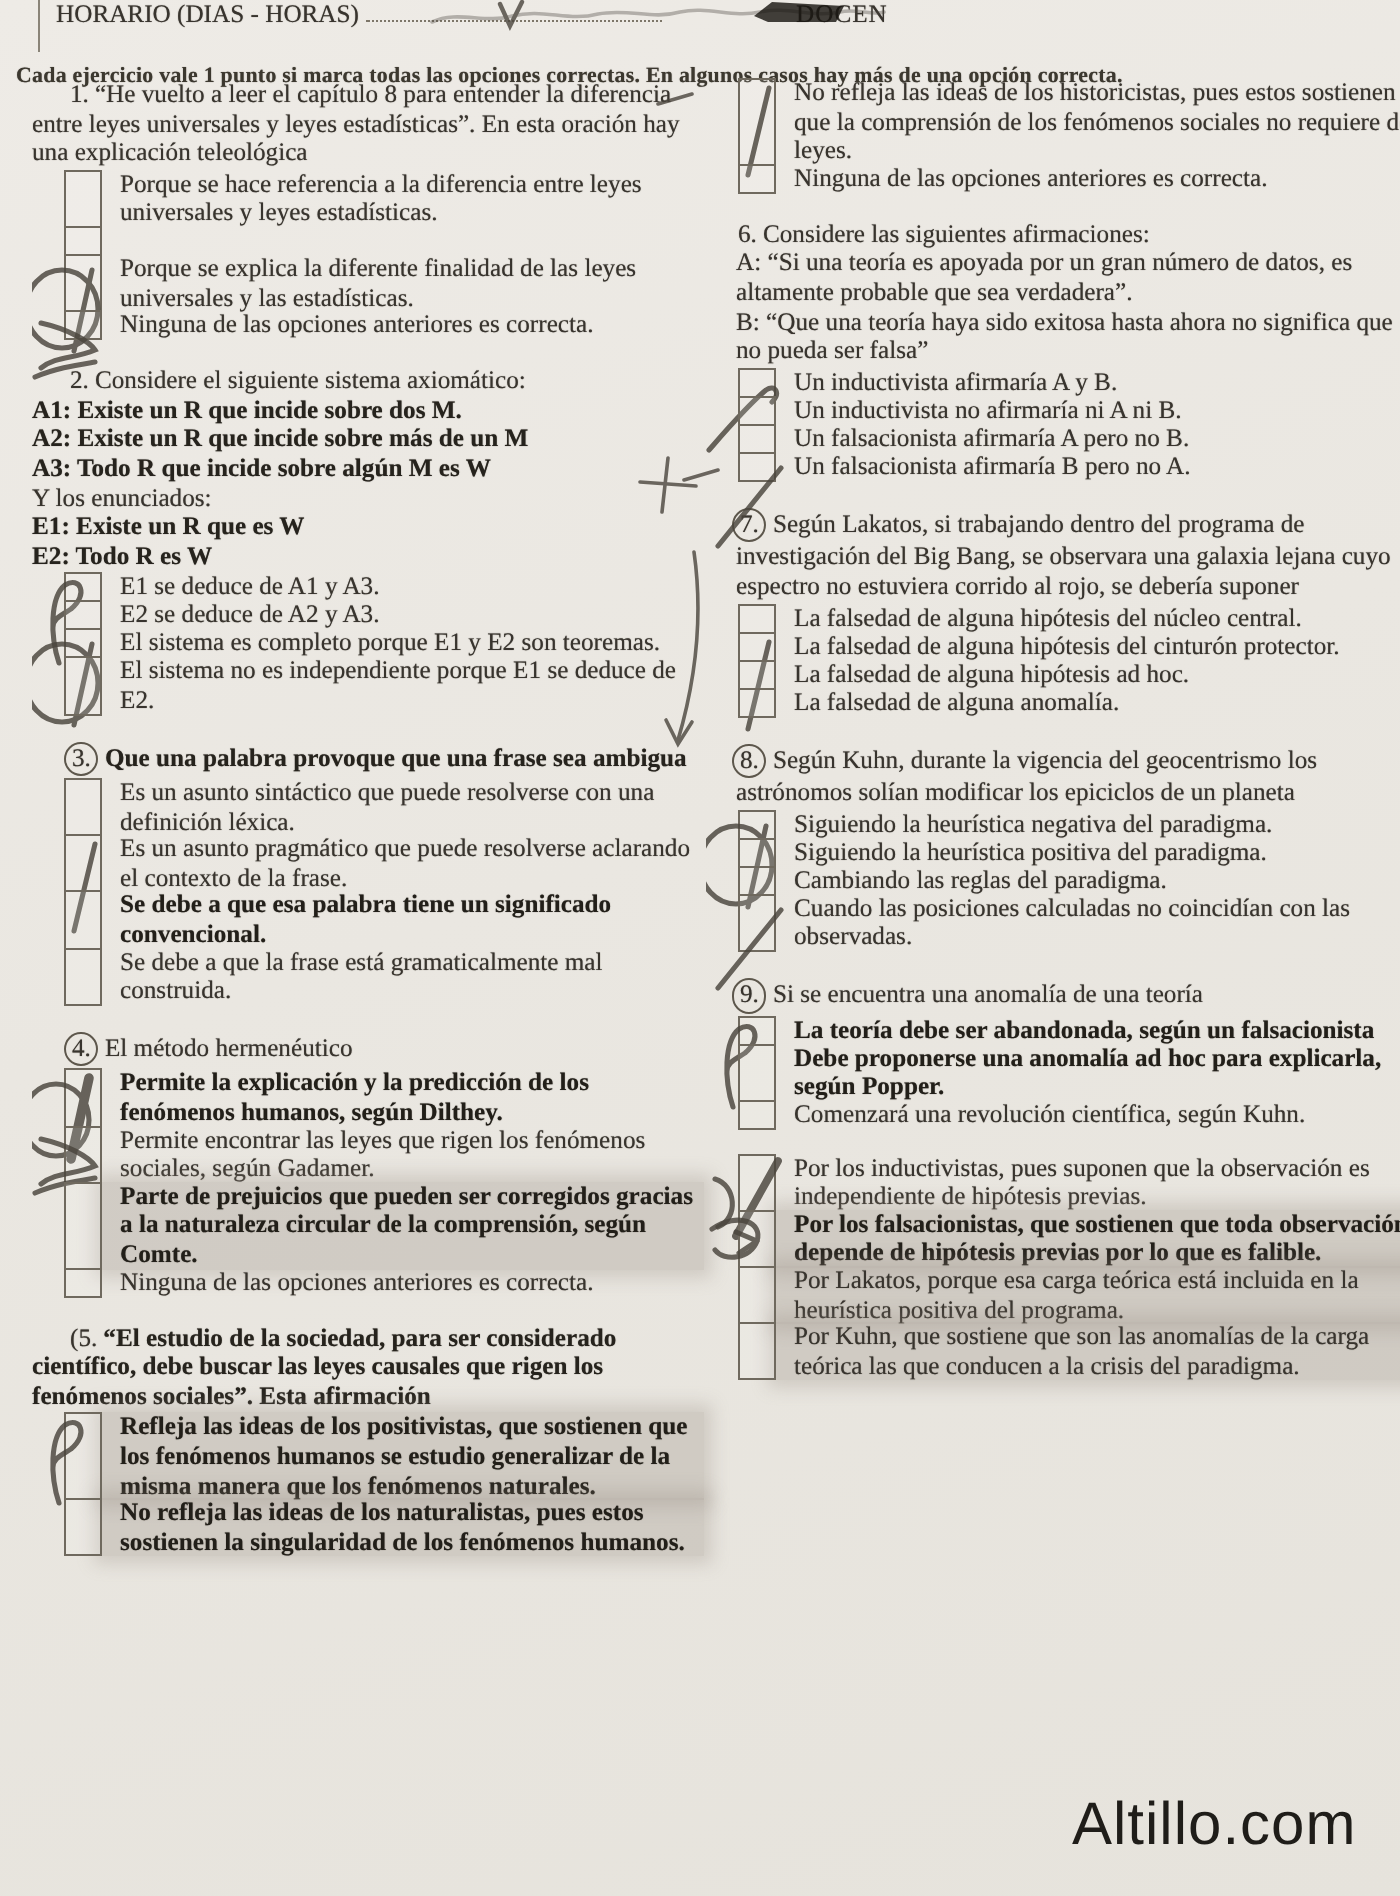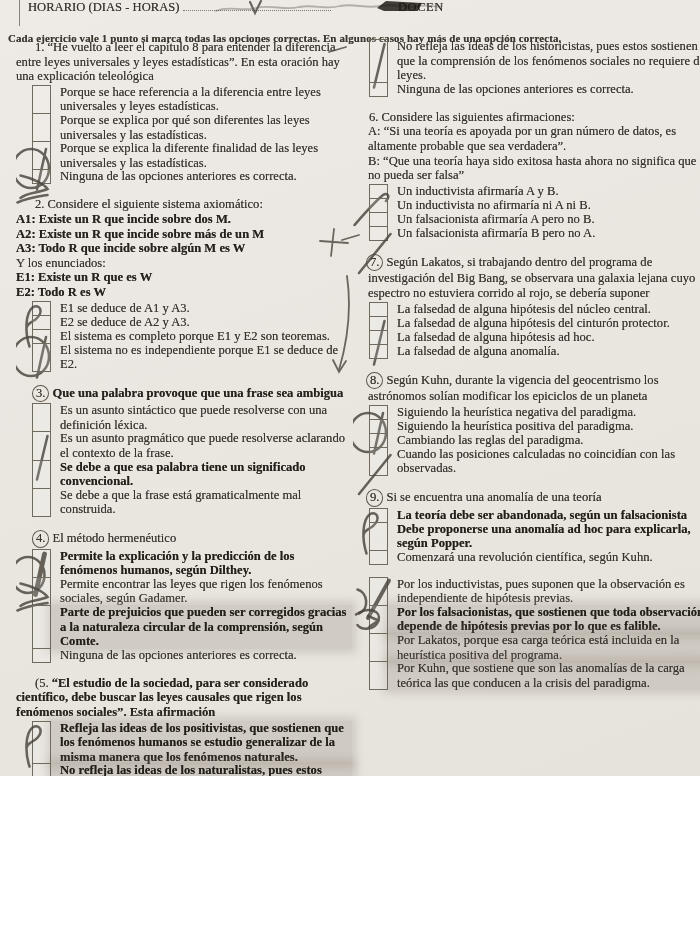--- a/index.html
+++ b/index.html
@@ -1,17 +1,17 @@
 <!DOCTYPE html>
 <html><head>
 <meta charset="utf-8">
 <style>
   html,body{margin:0;padding:0;}
   .page{
-    position:relative; width:700px; height:776px; overflow:hidden;
+    position:relative; width:700px; height:948px; overflow:hidden;
     background:linear-gradient(160deg,#eeebe6 0%,#eae7e1 45%,#e6e3dc 100%);
     font-family:"Liberation Serif","DejaVu Serif",serif;
     color:#38342e; font-size:12.6px; line-height:14.6px;
     text-shadow:0 0 .5px rgba(70,64,56,.75);
   }
   .edge-line{position:absolute; left:19px; top:0; width:1px; height:26px; background:#8a8478;}
   .form-row{position:absolute; top:0; left:28px; white-space:nowrap;}
   .dotline{display:inline-block; width:148px; border-bottom:1px dotted #7d7669; height:10px; margin:0 4px;}
   .form-right{position:absolute; top:0; left:398px; font-weight:normal; letter-spacing:.5px;}
   .instructions{position:absolute; top:31px; left:8px; width:688px; font-size:10.9px; font-weight:bold; letter-spacing:.15px; color:#3c382f;}
@@ -67,21 +67,20 @@
           <div class="stem">
             <div class="line first"><span class="qnum">1.</span><span>“He vuelto a leer el capítulo 8 para entender la diferencia entre leyes universales y leyes estadísticas”. En esta oración hay una explicación teleológica</span></div>
           </div>
           <div>
             <div class="opt">
               <div class="box"></div>
               <div class="otext">Porque se hace referencia a la diferencia entre leyes universales y leyes estadísticas.</div>
             </div>
             <div class="opt">
               <div class="box"></div>
-              <div class="otext">Porque se explica por qué son diferentes las leyes universales y las estadísticas.</div>
             </div>
             <div class="opt">
               <div class="box">
                 <svg viewBox="0 0 28 38" width="42" height="57" fill="none" stroke="#4a453d" stroke-width="1.7" stroke-linecap="round" opacity=".82">
                   <ellipse cx="10" cy="21" rx="12" ry="13"></ellipse>
                   <path d="M20 8 L14 35"></path>
                 </svg>
               </div>
               <div class="otext">Porque se explica la diferente finalidad de las leyes universales y las estadísticas.</div>
             </div>

